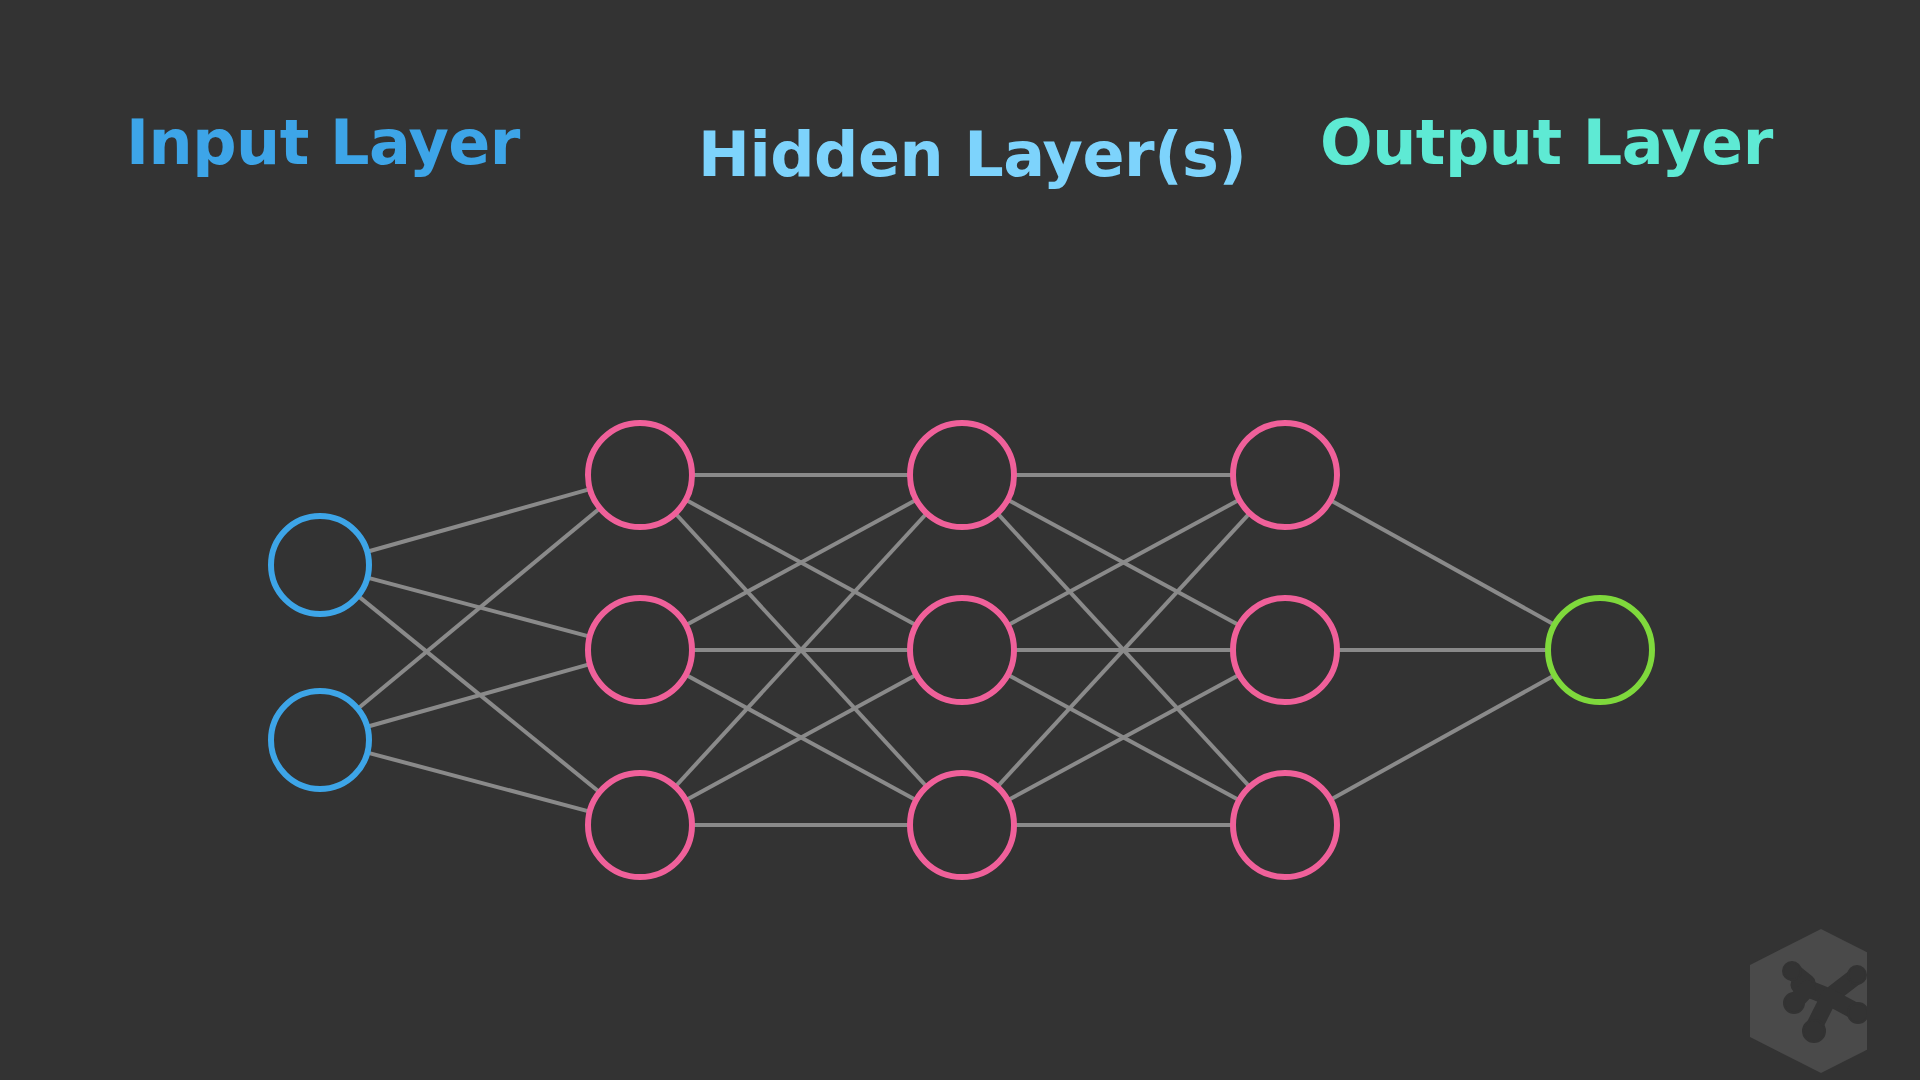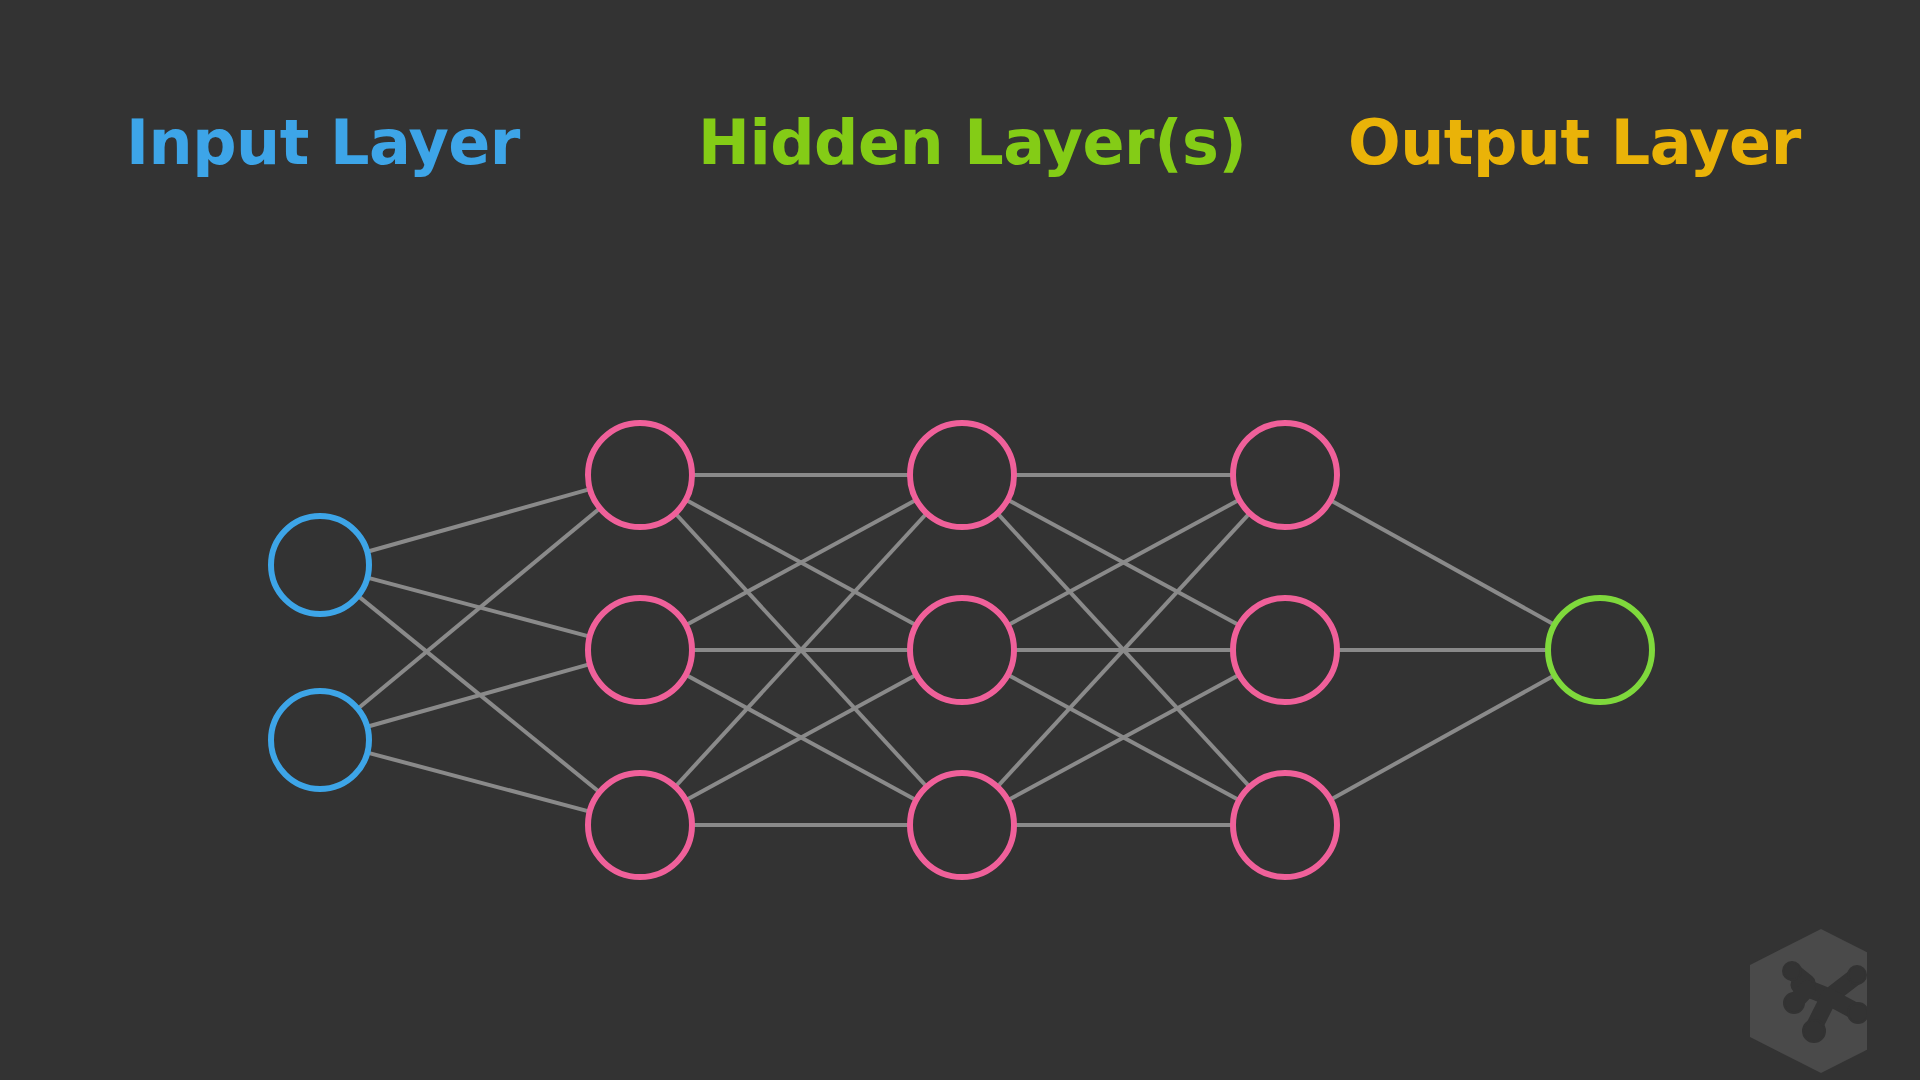--- a/index.html
+++ b/index.html
@@ -96,23 +96,23 @@
         <circle cx="962" cy="825" r="52" fill="none" stroke="#F0609A" stroke-width="6"></circle>
         <circle cx="1285" cy="475" r="52" fill="none" stroke="#F0609A" stroke-width="6"></circle>
         <circle cx="1285" cy="650" r="52" fill="none" stroke="#F0609A" stroke-width="6"></circle>
         <circle cx="1285" cy="825" r="52" fill="none" stroke="#F0609A" stroke-width="6"></circle>
         <circle cx="1600" cy="650" r="52" fill="none" stroke="#7FD93C" stroke-width="6"></circle>
       </g>
   </svg>
 
   <div class="layer-label" id="label-input" style="color: rgb(61, 165, 232); left: 126px; top: 112px;">Input Layer</div>
 
-  <div class="layer-label" id="label-hidden" style="color: #84cc16; left: 698px; top: 112px;">Hidden Layer(s)</div>
+  <div class="layer-label" id="label-hidden" style="color: #7dd3fc; left: 698px; top: 124px;">Hidden Layer(s)</div>
 
-  <div class="layer-label" id="label-output" style="color: #eab308; left: 1348px; top: 112px;">Output Layer</div>
+  <div class="layer-label" id="label-output" style="color: #5eead4; left: 1320px; top: 112px;">Output Layer</div>
 
   <svg id="watermark" viewBox="0 0 168 152" xmlns="http://www.w3.org/2000/svg">
     <path id="wm-hex" d="M84 4 L155 40 L155 112 L84 148 L13 112 L13 40 Z" stroke="none" fill="#4a4a4a"></path>
     <g id="wm-glyph" stroke-linecap="round" stroke-linejoin="round" fill="none" stroke="#333333">
       <path d="M62 60 L92 72 L118 52" stroke-width="17"></path>
       <path d="M92 72 L78 100 M92 72 L118 86" stroke-width="17"></path>
       <path d="M55 46 L70 58" stroke-width="17"></path>
       <circle cx="55" cy="46" r="9" fill="#333333" stroke="#333333" stroke-width="2"></circle>
       <circle cx="57" cy="78" r="10" fill="#333333" stroke="#333333" stroke-width="2"></circle>
       <circle cx="120" cy="50" r="9" fill="#333333" stroke="#333333" stroke-width="2"></circle>

